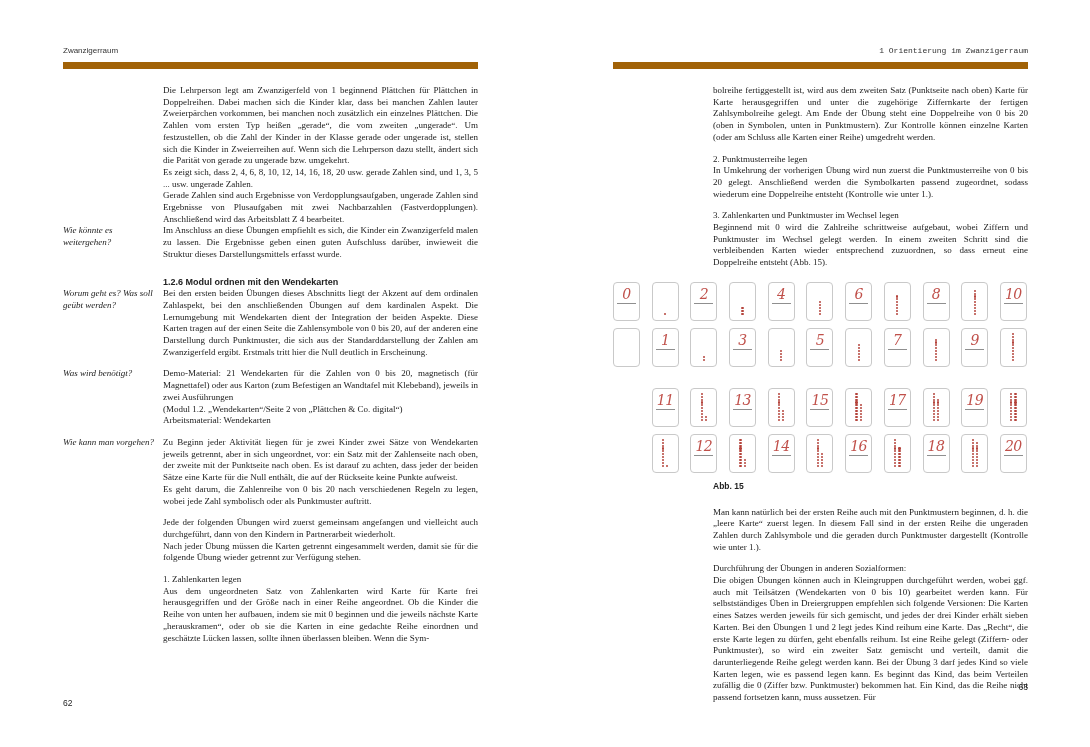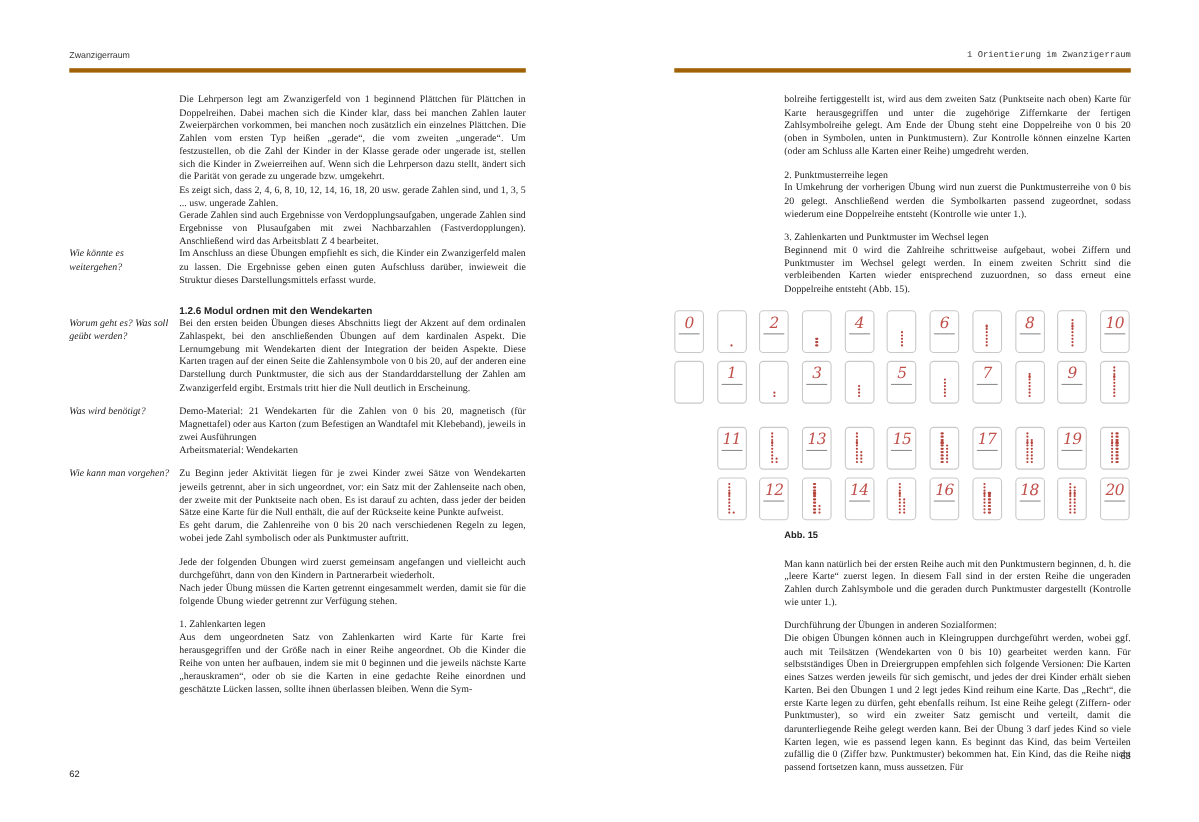--- a/index.html
+++ b/index.html
@@ -1,21 +1,21 @@
 <!DOCTYPE html>
 <html><head>
 <meta charset="utf-8">
 <style>
   html,body{margin:0;padding:0;background:#ffffff;}
   .sheet{position:relative;width:1090px;height:747px;background:#fff;overflow:hidden;
          font-family:"Liberation Serif",serif;color:#222;}
   
   .runhead{position:absolute;top:46px;width:415px;height:16px;
            font-family:"Liberation Sans",sans-serif;font-size:8px;color:#333;
-           border-bottom:4px solid #a16207;}
+           border-bottom:7px solid #a16207;}
   .runhead.left{left:63px;text-align:left;}
   .runhead.right{left:613px;text-align:right;font-family:Liberation Mono, monospace;}
   
   .bodycol{position:absolute;top:85px;width:315px;font-size:9px;line-height:11.7px;
            text-align:justify;}
   .bodycol.left{left:163px;}
   .bodycol.right{left:713px;}
   .blk{position:relative;margin:0;}
   .blk.gap{margin-top:10px;}
   .blk.s-bold{font-family:"Liberation Sans",sans-serif;font-weight:bold;margin-top:16px;text-align:left;}
@@ -59,20 +59,21 @@
   </div>
 
   <div class="bodycol left">
       <div class="blk">Die Lehrperson legt am Zwanzigerfeld von 1 beginnend Plättchen für Plättchen in Doppelreihen. Dabei machen sich die Kinder klar, dass bei manchen Zahlen lauter Zweierpärchen vorkommen, bei manchen noch zusätzlich ein einzelnes Plättchen. Die Zahlen vom ersten Typ heißen „gerade“, die vom zweiten „ungerade“. Um festzustellen, ob die Zahl der Kinder in der Klasse gerade oder ungerade ist, stellen sich die Kinder in Zweierreihen auf. Wenn sich die Lehrperson dazu stellt, ändert sich die Parität von gerade zu ungerade bzw. umgekehrt.</div>
       <div class="blk">Es zeigt sich, dass 2, 4, 6, 8, 10, 12, 14, 16, 18, 20 usw. gerade Zahlen sind, und 1, 3, 5 ... usw. ungerade Zahlen.</div>
       <div class="blk">Gerade Zahlen sind auch Ergebnisse von Verdopplungsaufgaben, ungerade Zahlen sind Ergebnisse von Plusaufgaben mit zwei Nachbarzahlen (Fastverdopplungen). Anschließend wird das Arbeitsblatt Z 4 bearbeitet.</div>
       <div class="blk"><span class="note">Wie könnte es weitergehen?</span>Im Anschluss an diese Übungen empfiehlt es sich, die Kinder ein Zwanzigerfeld malen zu lassen. Die Ergebnisse geben einen guten Aufschluss darüber, inwieweit die Struktur dieses Darstellungsmittels erfasst wurde.</div>
       <div class="blk s-bold">1.2.6 Modul ordnen mit den Wendekarten</div>
       <div class="blk"><span class="note">Worum geht es? Was soll geübt werden?</span>Bei den ersten beiden Übungen dieses Abschnitts liegt der Akzent auf dem ordinalen Zahlaspekt, bei den anschließenden Übungen auf dem kardinalen Aspekt. Die Lernumgebung mit Wendekarten dient der Integration der beiden Aspekte. Diese Karten tragen auf der einen Seite die Zahlensymbole von 0 bis 20, auf der anderen eine Darstellung durch Punktmuster, die sich aus der Standarddarstellung der Zahlen am Zwanzigerfeld ergibt. Erstmals tritt hier die Null deutlich in Erscheinung.</div>
       <div class="blk gap"><span class="note">Was wird benötigt?</span>Demo-Material: 21 Wendekarten für die Zahlen von 0 bis 20, magnetisch (für Magnettafel) oder aus Karton (zum Befestigen an Wandtafel mit Klebeband), jeweils in zwei Ausführungen</div>
+      <div class="blk">(Modul 1.2. „Wendekarten“/Seite 2 von „Plättchen &amp; Co. digital“)</div>
       <div class="blk">Arbeitsmaterial: Wendekarten</div>
       <div class="blk gap"><span class="note">Wie kann man vorgehen?</span>Zu Beginn jeder Aktivität liegen für je zwei Kinder zwei Sätze von Wendekarten jeweils getrennt, aber in sich ungeordnet, vor: ein Satz mit der Zahlenseite nach oben, der zweite mit der Punktseite nach oben. Es ist darauf zu achten, dass jeder der beiden Sätze eine Karte für die Null enthält, die auf der Rückseite keine Punkte aufweist.</div>
       <div class="blk">Es geht darum, die Zahlenreihe von 0 bis 20 nach verschiedenen Regeln zu legen, wobei jede Zahl symbolisch oder als Punktmuster auftritt.</div>
       <div class="blk gap">Jede der folgenden Übungen wird zuerst gemeinsam angefangen und vielleicht auch durchgeführt, dann von den Kindern in Partnerarbeit wiederholt.</div>
       <div class="blk">Nach jeder Übung müssen die Karten getrennt eingesammelt werden, damit sie für die folgende Übung wieder getrennt zur Verfügung stehen.</div>
       <div class="blk s-italic">1. Zahlenkarten legen</div>
       <div class="blk">Aus dem ungeordneten Satz von Zahlenkarten wird Karte für Karte frei herausgegriffen und der Größe nach in einer Reihe angeordnet. Ob die Kinder die Reihe von unten her aufbauen, indem sie mit 0 beginnen und die jeweils nächste Karte „herauskramen“, oder ob sie die Karten in eine gedachte Reihe einordnen und geschätzte Lücken lassen, sollte ihnen überlassen bleiben. Wenn die Sym-</div>
     </div>
 
   <div class="bodycol right">

